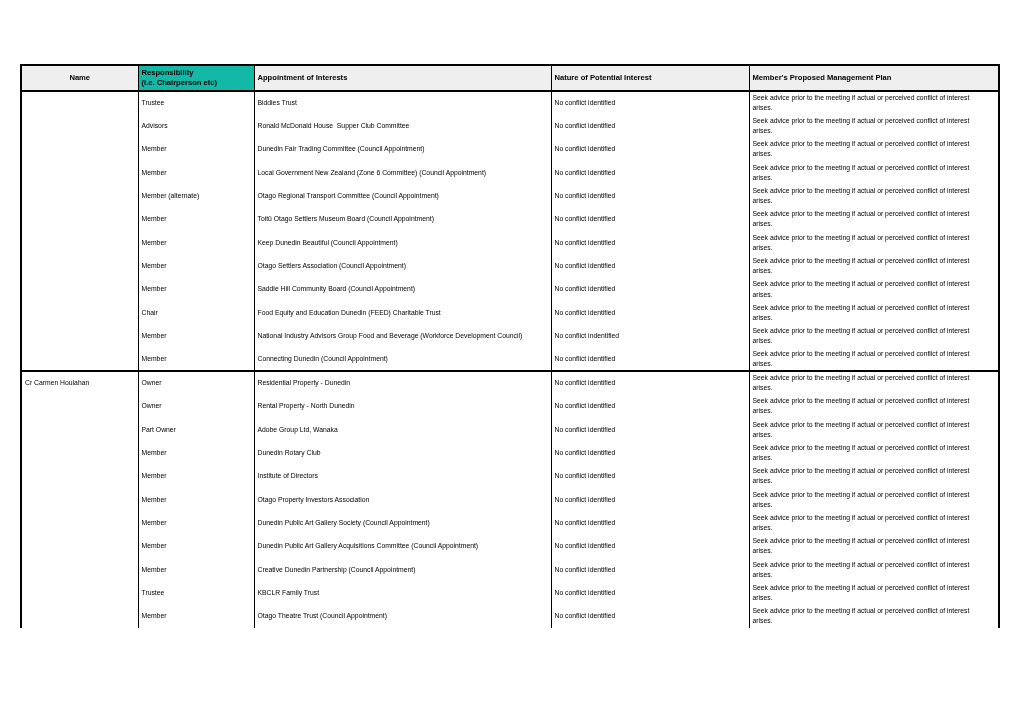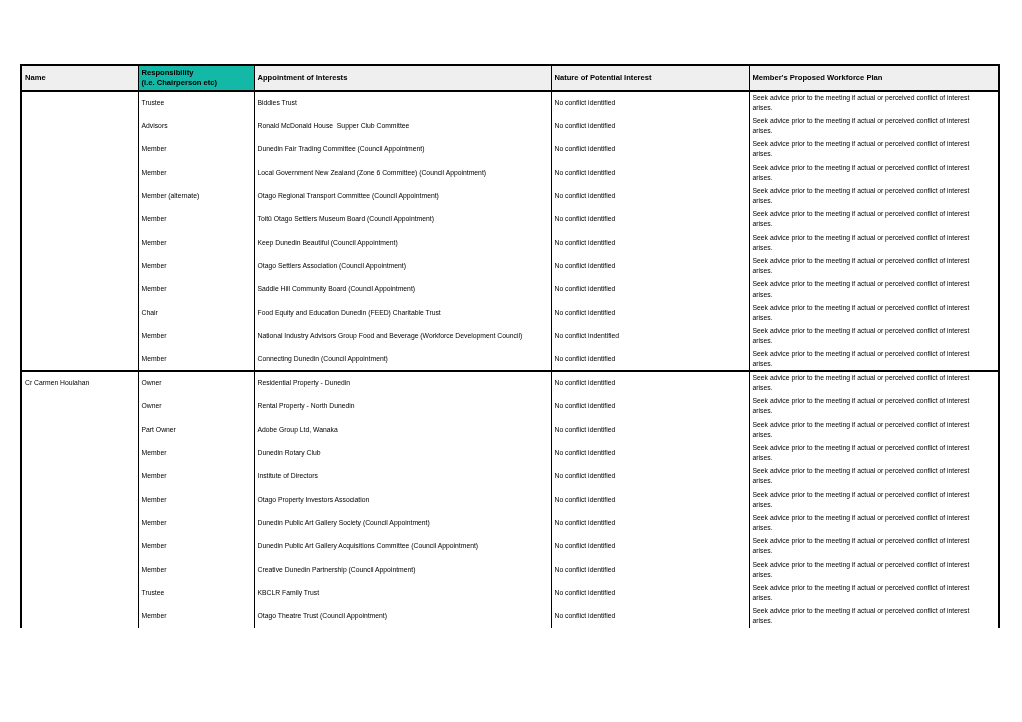--- a/index.html
+++ b/index.html
@@ -60,26 +60,26 @@
   <table class="interests">
     <colgroup>
         <col style="width: 117px;">
         <col style="width: 116px;">
         <col style="width: 297px;">
         <col style="width: 198px;">
         <col style="width: 250px;">
       </colgroup>
     <thead>
         <tr>
-          <th style="background: rgb(239, 239, 239);">Name</th>
+          <th style="background: rgb(239, 239, 239); text-align: center;">Name</th>
           <th style="background: #14b8a6;">Responsibility
 (i.e. Chairperson etc)</th>
           <th style="background: rgb(239, 239, 239);">Appointment of Interests</th>
           <th style="background: rgb(239, 239, 239); margin-top: 24px;">Nature of Potential Interest</th>
-          <th style="background: rgb(239, 239, 239);">Member's Proposed Workforce Plan</th>
+          <th style="background: rgb(239, 239, 239);">Member's Proposed Management Plan</th>
         </tr>
       </thead>
   <tbody class="section">
         <tr>
           <td class="name-cell" rowspan="12"></td>
           <td class="responsibility-cell">Trustee</td>
           <td class="declaration-cell">Biddies Trust</td>
           <td class="nature-cell">No conflict identified</td>
           <td class="plan-cell">Seek advice prior to the meeting if actual or perceived conflict of interest arises.</td>
         </tr>

